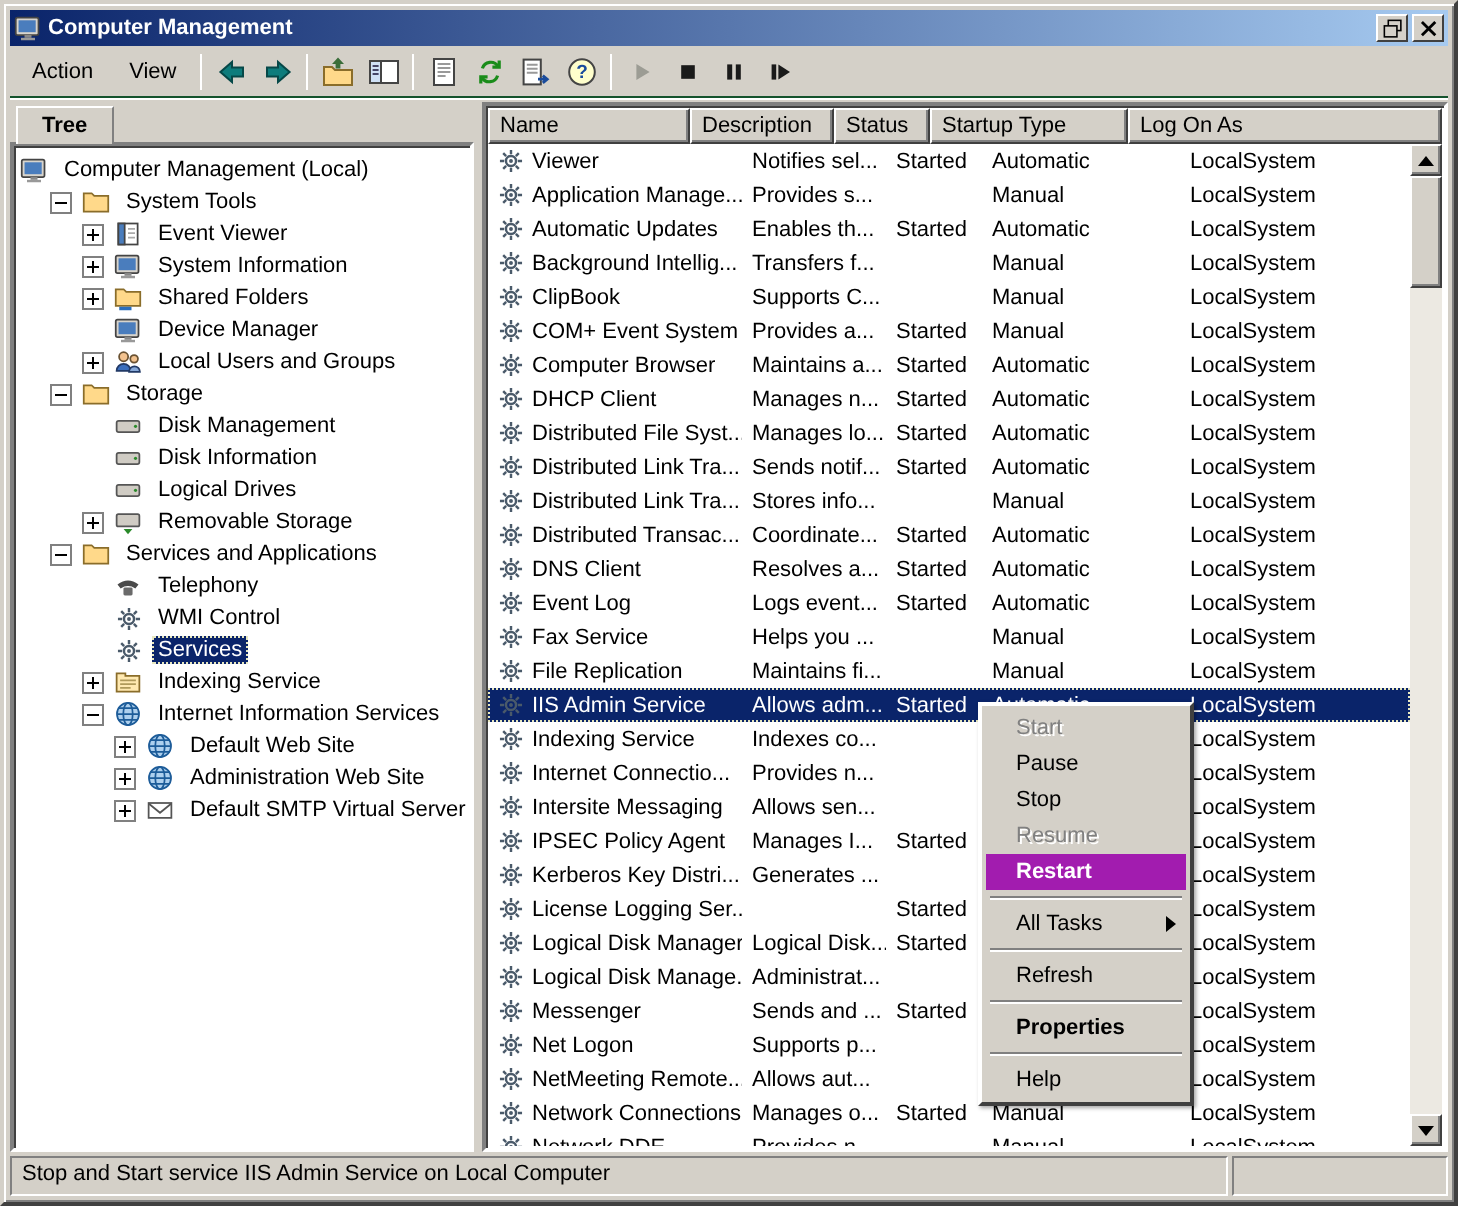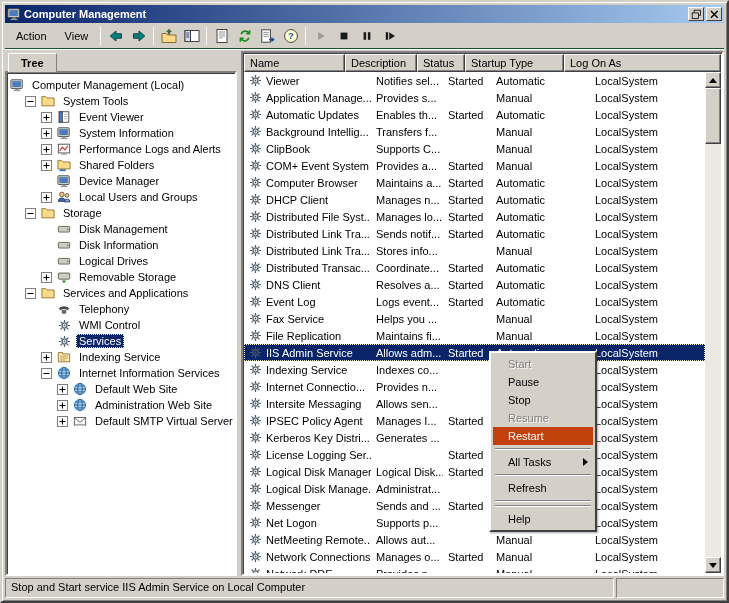--- a/index.html
+++ b/index.html
@@ -79,21 +79,21 @@
   .status-panel { border:1px solid; border-color:#808080 #fff #fff #808080; padding:2px 5px;
     flex:1; white-space:nowrap; overflow:hidden; }
   .status-panel.small { flex:0 0 108px; }
 
   
   .context-menu { position:absolute; left:487px; top:349px; width:108px; background:#D4D0C8;
     border:2px solid; border-color:#fff #404040 #404040 #fff; box-shadow:1px 1px 2px rgba(0,0,0,.35);
     padding:2px; z-index:20; }
   .menu-item { height:18px; display:flex; align-items:center; padding:0 6px 0 15px; position:relative; }
   .menu-item.disabled { color:#808080; text-shadow:1px 1px 0 #fff; }
-  .menu-item.highlighted { background:#c2410c; color:#fff; }
+  .menu-item.highlighted { background:#a21caf; color:#fff;font-weight:bold; }
   .menu-item.bold { font-weight:bold; }
   .menu-sep { height:0; border-top:1px solid #808080; border-bottom:1px solid #fff; margin:3px 2px; }
   .subarrow { position:absolute; right:5px; width:0; height:0;
     border-top:4px solid transparent; border-bottom:4px solid transparent; border-left:5px solid #000; }
 </style>
 </head>
 <body>
 
 <div class="window">
 
@@ -298,36 +298,20 @@
           </div>
           <div class="tree-item">
             <span class="tindent" style="width: 32px;"></span>
             <span class="expander">
               <svg width="9" height="9" viewBox="0 0 9 9">
                 <path d="M1.5 4.5 h6 M4.5 1.5 v6" stroke="#000"></path>
               </svg>
             </span>
             <span class="icon ticon">
               <svg width="14" height="14" viewBox="0 0 16 16">
-                <rect x="1.5" y="2.5" width="13" height="10" fill="#fff" stroke="#444"></rect>
-                <polyline points="3,10.5 6,6 9,9 12.5,4.5" fill="none" stroke="#c33" stroke-width="1.3"></polyline>
-                <rect x="5" y="13" width="6" height="1.6" fill="#999"></rect>
-              </svg>
-            </span>
-            <span class="tlabel">Performance Logs and Alerts</span>
-          </div>
-          <div class="tree-item">
-            <span class="tindent" style="width: 32px;"></span>
-            <span class="expander">
-              <svg width="9" height="9" viewBox="0 0 9 9">
-                <path d="M1.5 4.5 h6 M4.5 1.5 v6" stroke="#000"></path>
-              </svg>
-            </span>
-            <span class="icon ticon">
-              <svg width="14" height="14" viewBox="0 0 16 16">
                 <path d="M1 4.5 l0 -1.5 4.5 0 1.5 1.5 8 0 0 8 -14 0 z" fill="#ffd98a" stroke="#8a6d2a"></path>
                 <path d="M3 14 h7" stroke="#2a6ebd" stroke-width="2"></path>
               </svg>
             </span>
             <span class="tlabel">Shared Folders</span>
           </div>
           <div class="tree-item">
             <span class="tindent" style="width: 32px;"></span>
             <span class="expander empty"></span>
             <span class="icon ticon">
@@ -1126,17 +1110,18 @@
       <div class="menu-item disabled">Start</div>
       <div class="menu-item">Pause</div>
       <div class="menu-item">Stop</div>
       <div class="menu-item disabled">Resume</div>
       <div class="menu-item highlighted">Restart</div>
       <div class="menu-sep"></div>
       <div class="menu-item">All Tasks<span class="subarrow"></span></div>
       <div class="menu-sep"></div>
       <div class="menu-item">Refresh</div>
       <div class="menu-sep"></div>
+      <div class="menu-item bold">Properties</div>
       <div class="menu-sep"></div>
       <div class="menu-item">Help</div>
     </div>
 
 </div>
 
 </body></html>

